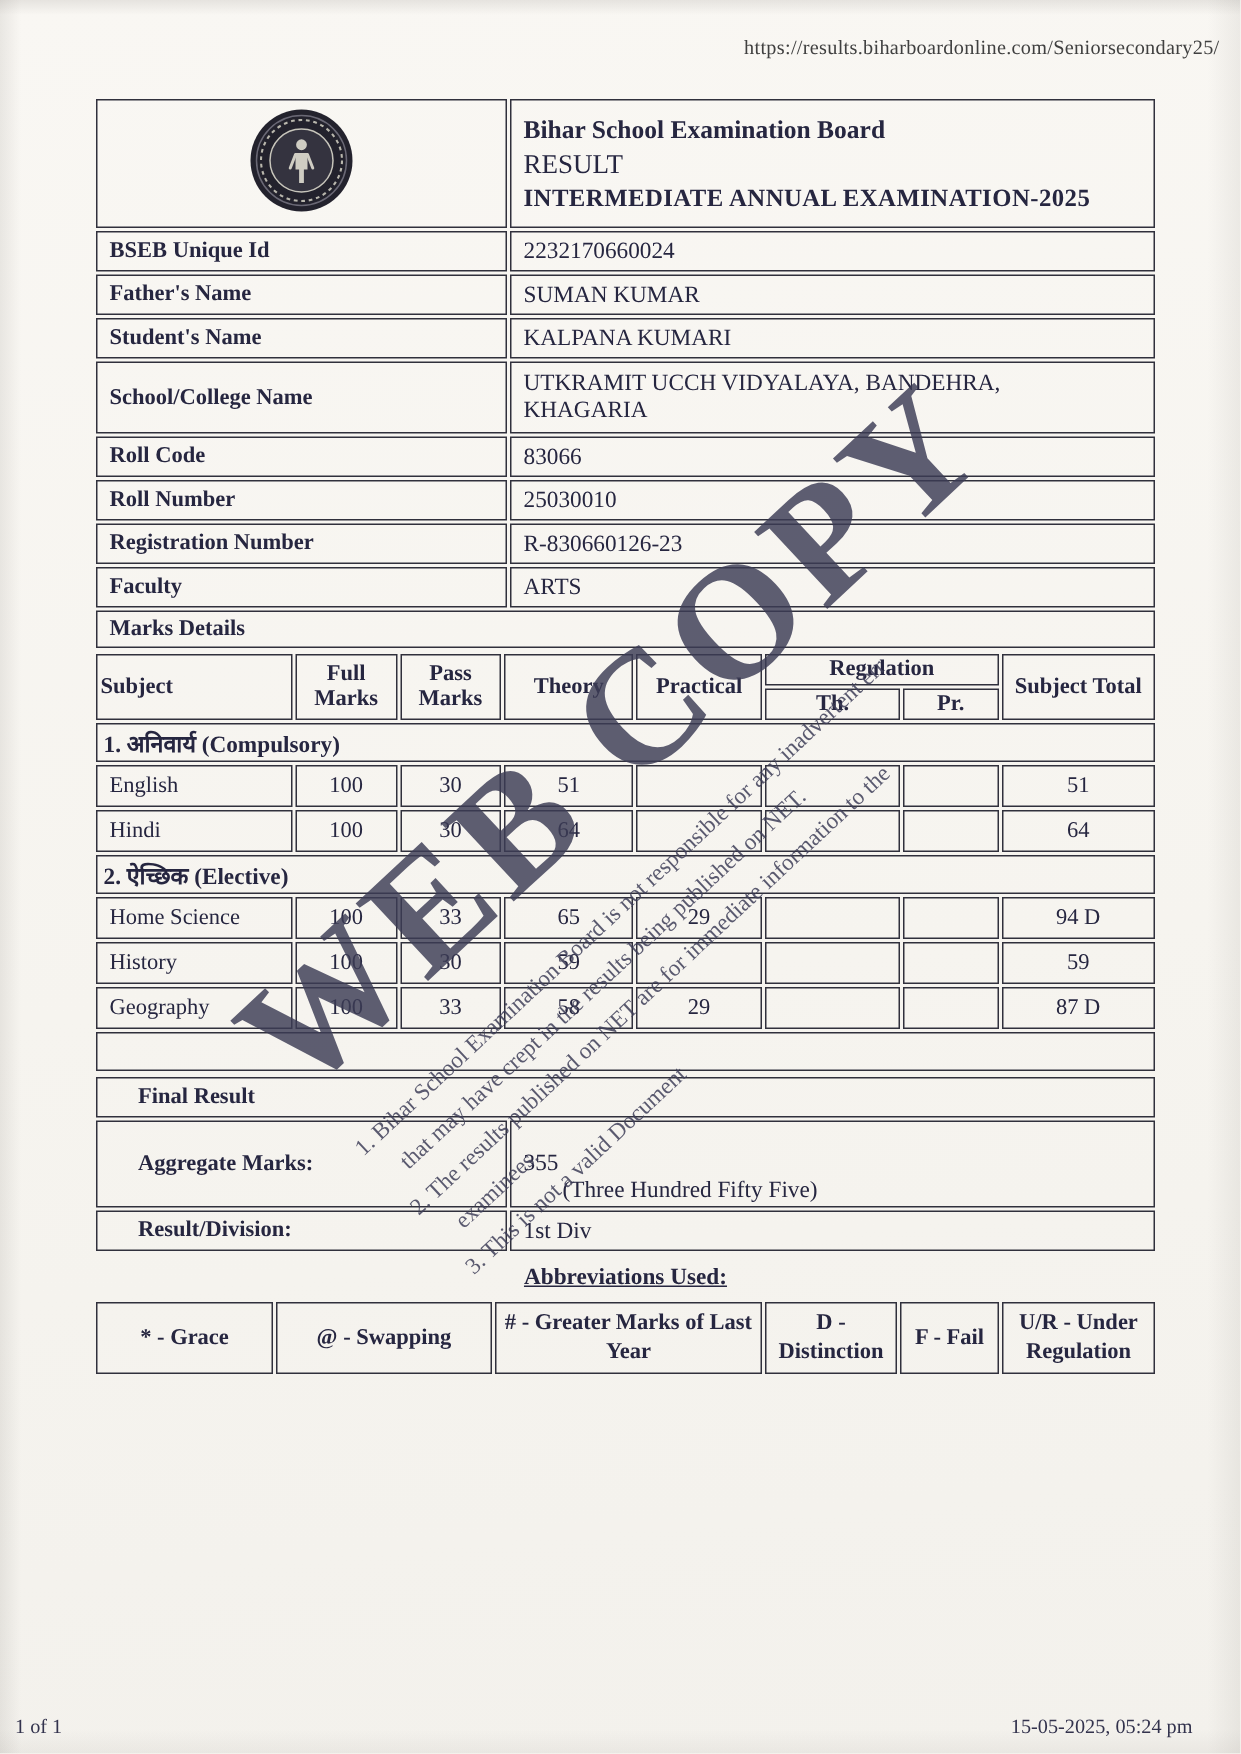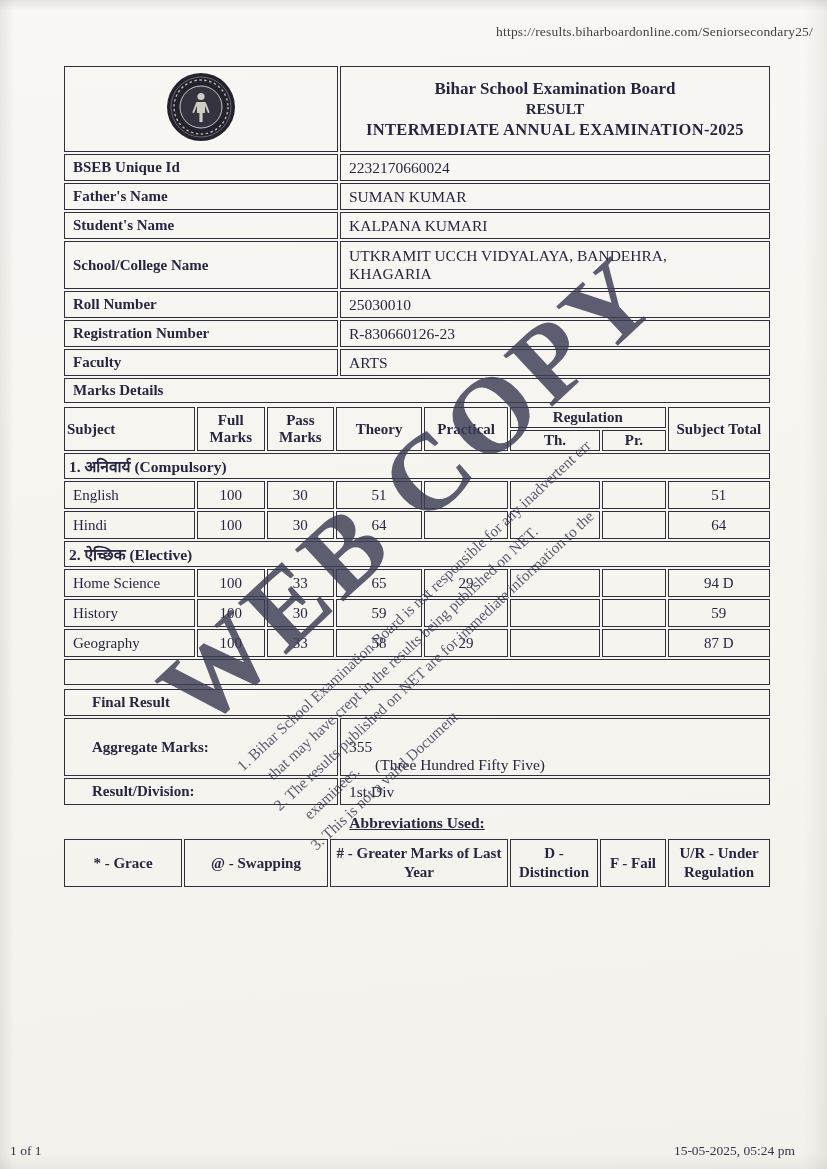--- a/index.html
+++ b/index.html
@@ -35,23 +35,23 @@
   td,th{
     border:1.5px solid var(--line);
     color:var(--ink);
     padding:1px 8px;
     vertical-align:middle;
     font-size:15px;
     overflow:hidden;
   }
   
   .logo-cell{width:120px;height:86px;text-align:center;}
-  .title-cell{text-align:center;}
+  .title-cell{}
   .t1{font-weight:bold;font-size:17px;}
-  .t2{font-weight:bold;font-size:15px;margin-top:2px;}
+  .t2{font-weight:normal;font-size:18px;margin-top:2px;}
   .t3{font-weight:bold;font-size:16.5px;margin-top:2px;letter-spacing:0.3px;}
   
   .lbl{width:274px;font-weight:bold;height:27px;}
   .val{font-size:15.5px;white-space:pre-line;}
   .school-row .lbl,.school-row .val{height:48px;}
   .marks-details-cell{font-weight:bold;height:25px;}
   
   .mh{font-weight:bold;text-align:center;padding:1px 2px;}
   .mh-top{height:36px;}
   .mh-sub{height:20px;font-weight:bold;text-align:center;}
@@ -135,20 +135,24 @@
     <tr>
       <td class="lbl">Student's Name</td>
       <td class="val">KALPANA KUMARI</td>
     </tr>
     <tr class="school-row">
       <td class="lbl">School/College Name</td>
       <td class="val">UTKRAMIT UCCH VIDYALAYA, BANDEHRA,
 KHAGARIA</td>
     </tr>
     <tr>
+      <td class="lbl">Roll Code</td>
+      <td class="val">83066</td>
+    </tr>
+    <tr>
       <td class="lbl">Roll Number</td>
       <td class="val">25030010</td>
     </tr>
     <tr>
       <td class="lbl">Registration Number</td>
       <td class="val">R-830660126-23</td>
     </tr>
     <tr>
       <td class="lbl">Faculty</td>
       <td class="val">ARTS</td>

